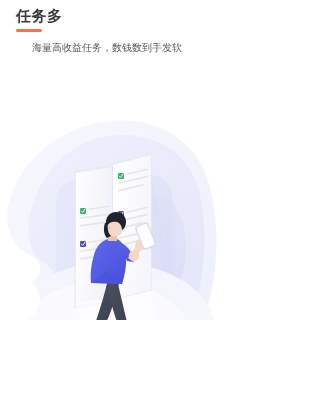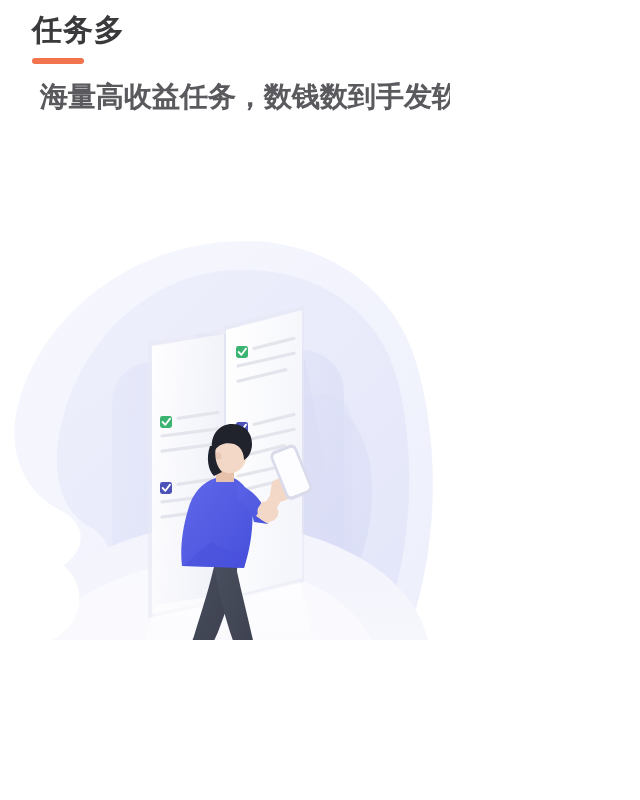--- a/index.html
+++ b/index.html
@@ -40,25 +40,25 @@
     white-space: nowrap;
   }
   .title-underline {
     width: 26px;
     height: 2.5px;
     background: #f1744e;
     border-radius: 2px;
     margin-top: 3px;
   }
   .page-subtitle {
-    font-size: 14px;
-    font-weight: bold;
+    font-size: 10px;
+    font-weight: normal;
     color: #5a5a5e;
     line-height: 14px;
-    margin: 9px 0 0 4px;
+    margin: 9px 0 0 16px;
     white-space: nowrap;
   }
 
   
   .illustration {
     position: absolute;
     left: 0;
     top: 105px;
     width: 225px;
     height: 295px;

